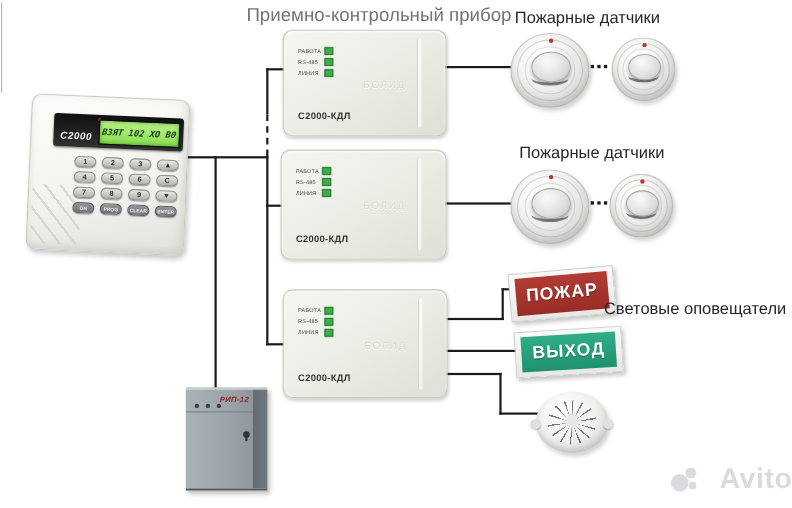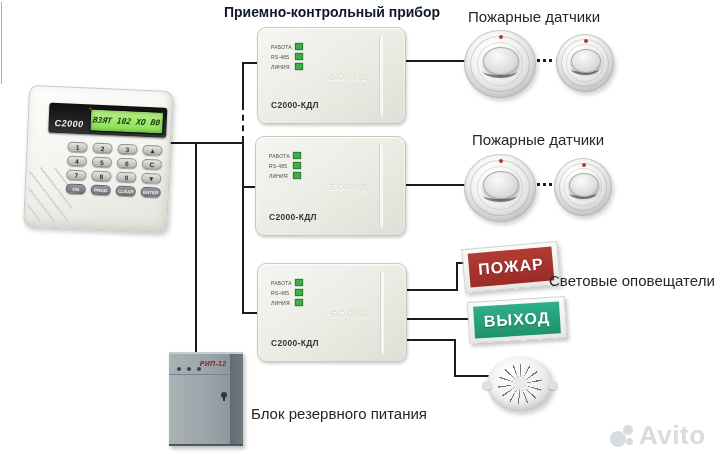--- a/index.html
+++ b/index.html
@@ -1,19 +1,19 @@
 <!DOCTYPE html>
 <html><head>
 <meta charset="utf-8">
 <style>
   html,body{margin:0;padding:0;background:#fff;}
   .stage{position:relative;width:720px;height:462px;background:#ffffff;overflow:hidden;
          font-family:"Liberation Sans",sans-serif;}
   .lbl{position:absolute;color:#262626;font-size:15px;white-space:nowrap;z-index:3;}
-  .title{font-size:14px;color:#0f172a;font-weight:bold;}
+  .title{font-size:17px;color:#737373;}
   
   .wire{position:absolute;background:#1b1b1b;z-index:1;}
   .dash-v{position:absolute;width:0;border-left:2px dashed #1b1b1b;z-index:1;}
   .dots-h{position:absolute;height:0;border-top:3px dotted #1b1b1b;z-index:1;}
   .photo-edge{position:absolute;left:1px;top:2px;width:1px;height:82px;background:#aab0b4;z-index:1;}
   
   .kbd{position:absolute;left:28px;top:86px;width:142px;height:140px;z-index:2;
        transform:rotate(2.5deg);transform-origin:20% 20%;
        background:linear-gradient(165deg,#fdfdfb 0%,#f3f3ef 55%,#e3e3dd 100%);
        border:1px solid #c9c9c1;border-radius:9px;
@@ -91,21 +91,21 @@
        background:linear-gradient(90deg,#aab2b6 0%,#9aa3a8 55%,#8e979d 82%,#626c72 83%,#6e787e 100%);
        border-top:2px solid #c6cbcd;border-bottom:2px solid #4f585d;box-shadow:2px 3px 4px rgba(0,0,0,.25);}
   .rip-top{position:absolute;left:0;top:4px;width:83%;height:16px;border-bottom:1px solid #78828a;}
   .rip .d{position:absolute;top:9px;width:4px;height:4px;border-radius:50%;background:#3c4347;}
   .d1{left:8px}.d2{left:18px}.d3{left:28px}
   .rip-lbl{position:absolute;right:4px;top:2px;font-style:italic;font-weight:bold;font-size:7px;
        color:#8c241d;letter-spacing:.3px;}
   .keyhole{position:absolute;right:16px;top:38px;width:6px;height:6px;border-radius:50%;background:#2e3539;}
   .keyhole::after{content:"";position:absolute;left:2px;top:4px;width:2px;height:5px;background:#2e3539;}
   
-  .wm{position:absolute;left:610px;top:420px;display:flex;align-items:center;gap:3px;z-index:3;color:#d9dcde;}
+  .wm{position:absolute;left:610px;top:420px;display:flex;align-items:center;gap:18px;z-index:3;color:#d9dcde;}
   .circles{position:relative;width:26px;height:28px;}
   .circles i{position:absolute;border-radius:50%;background:#d9dcde;}
   .c1{left:0;top:9px;width:16px;height:16px;}
   .c2{left:13px;top:3px;width:10px;height:10px;}
   .c3{left:16px;top:16px;width:7px;height:7px;}
   .wm span{font-weight:bold;font-size:26px;letter-spacing:.5px;}
 </style>
 </head>
 <body>
 
@@ -130,21 +130,20 @@
   <div class="wire" style="left:456px;top:262px;width:14px;height:2px"></div>
   <div class="wire" style="left:404px;top:318px;width:70px;height:2px"></div>
   <div class="wire" style="left:404px;top:339px;width:52px;height:2px"></div>
   <div class="wire" style="left:454px;top:339px;width:2px;height:38px"></div>
   <div class="wire" style="left:454px;top:375px;width:40px;height:2px"></div>
 
   <div class="lbl title" style="left:224px;top:4px">Приемно-контрольный прибор</div>
   <div class="lbl" style="left:468px;top:8px">Пожарные датчики</div>
   <div class="lbl" style="left:472px;top:131px">Пожарные датчики</div>
   <div class="lbl" style="left:549px;top:272px">Световые оповещатели</div>
-  <div class="lbl" style="left:251px;top:405px">Блок резервного питания</div>
 
   <div class="kbd">
     <div class="grille"></div>
     <div class="strip">
       <span class="brand">C2000</span>
       <i class="rdot"></i>
       <div class="lcd">
         <span>ВЗЯТ 102 ХО В0</span>
       </div>
     </div>

